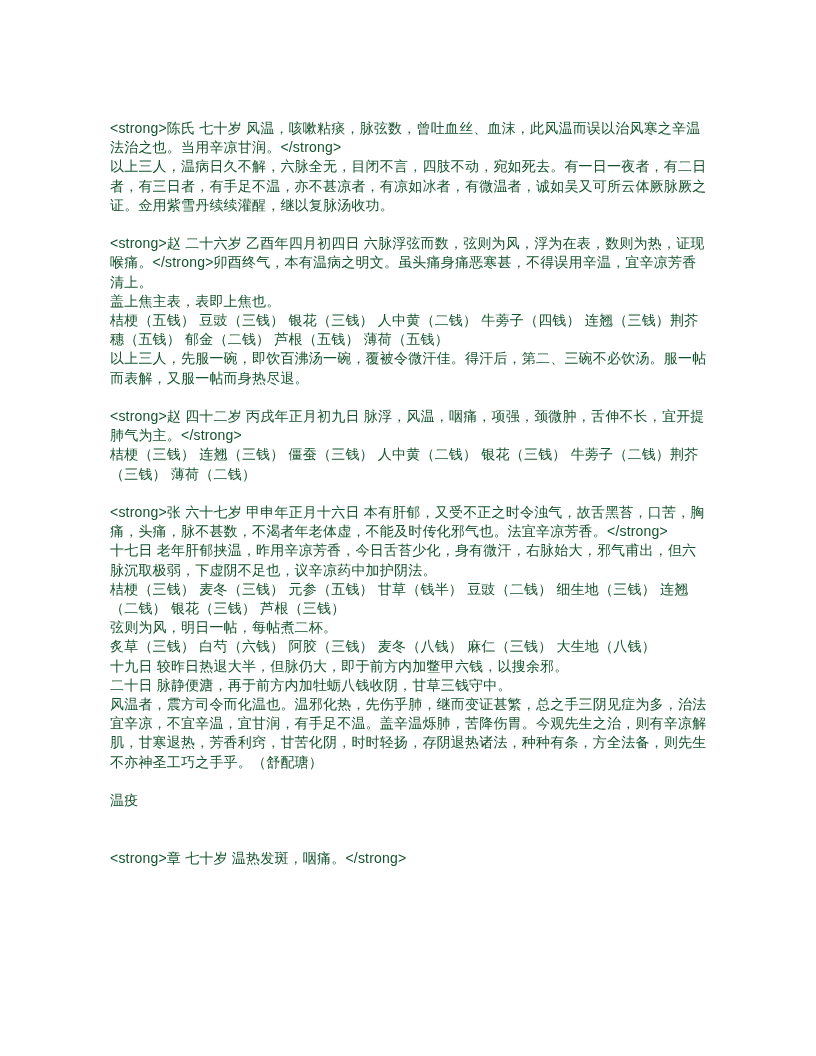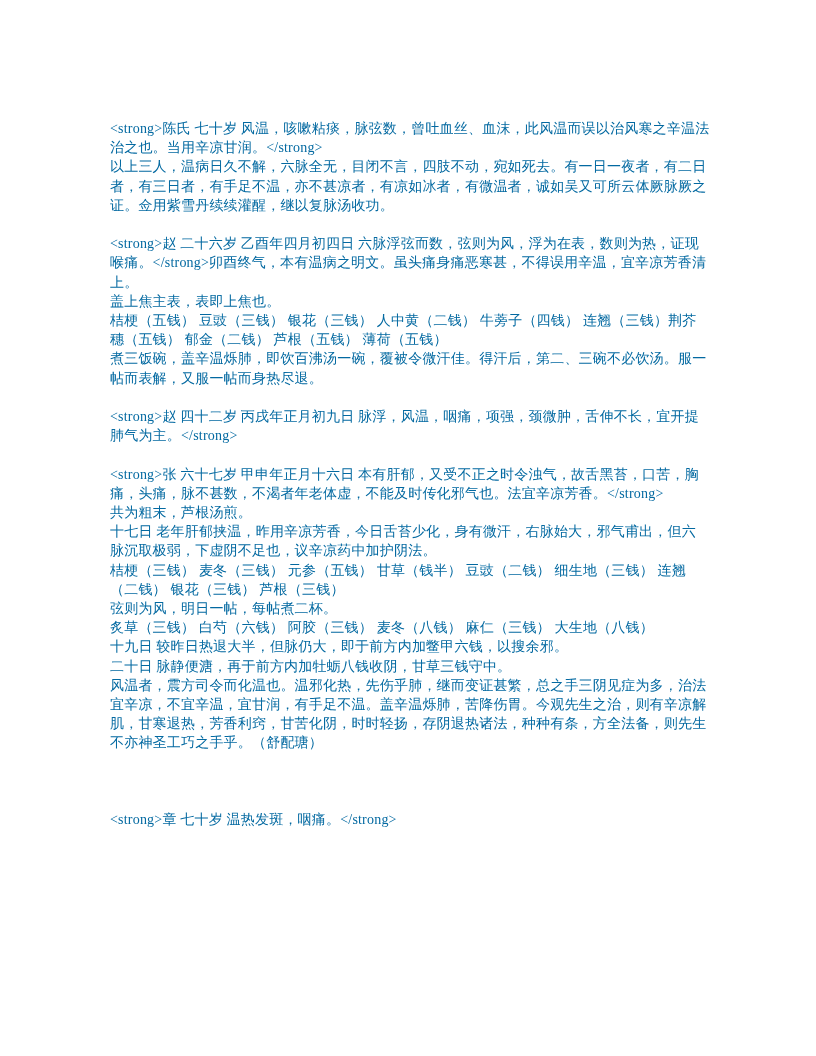--- a/index.html
+++ b/index.html
@@ -2,49 +2,50 @@
 <html><head>
 <meta charset="utf-8">
 <style>
   html, body { margin: 0; padding: 0; background: #ffffff; }
   body { width: 816px; height: 1056px; position: relative; overflow: hidden; }
   .page {
     position: absolute;
     left: 110px;
     top: 119px;
     width: 600px;
-    font-family: Liberation Serif, serif;
+    font-family: Liberation Sans, sans-serif;
     font-size: 14px;
     line-height: 19.2px;
-    color: #0369a1;
+    color: #14532d;
     letter-spacing: 0.2px;
   }
   .p { margin: 0; white-space: pre-wrap; word-break: break-all; }
   .gap { height: 19.2px; }
   .gap2 { height: 38.4px; }
 </style>
 </head>
 <body>
 
 <div class="page">
   <p class="p">&lt;strong&gt;陈氏 七十岁 风温，咳嗽粘痰，脉弦数，曾吐血丝、血沫，此风温而误以治风寒之辛温法治之也。当用辛凉甘润。&lt;/strong&gt;</p>
   <p class="p">以上三人，温病日久不解，六脉全无，目闭不言，四肢不动，宛如死去。有一日一夜者，有二日者，有三日者，有手足不温，亦不甚凉者，有凉如冰者，有微温者，诚如吴又可所云体厥脉厥之证。佥用紫雪丹续续灌醒，继以复脉汤收功。</p>
   <div class="gap"></div>
   <p class="p">&lt;strong&gt;赵 二十六岁 乙酉年四月初四日 六脉浮弦而数，弦则为风，浮为在表，数则为热，证现喉痛。&lt;/strong&gt;卯酉终气，本有温病之明文。虽头痛身痛恶寒甚，不得误用辛温，宜辛凉芳香清上。</p>
   <p class="p">盖上焦主表，表即上焦也。</p>
   <p class="p">桔梗（五钱） 豆豉（三钱） 银花（三钱） 人中黄（二钱） 牛蒡子（四钱） 连翘（三钱）荆芥穗（五钱） 郁金（二钱） 芦根（五钱） 薄荷（五钱）</p>
-  <p class="p">煮三饭碗，盖辛温烁肺，即饮百沸汤一碗，覆被令微汗佳。得汗后，第二、三碗不必饮汤。服一帖而表解，又服一帖而身热尽退。</p>
+  <p class="p">以上三人，先服一碗，即饮百沸汤一碗，覆被令微汗佳。得汗后，第二、三碗不必饮汤。服一帖而表解，又服一帖而身热尽退。</p>
   <div class="gap"></div>
   <p class="p">&lt;strong&gt;赵 四十二岁 丙戌年正月初九日 脉浮，风温，咽痛，项强，颈微肿，舌伸不长，宜开提肺气为主。&lt;/strong&gt;</p>
+  <p class="p">桔梗（三钱） 连翘（三钱） 僵蚕（三钱） 人中黄（二钱） 银花（三钱） 牛蒡子（二钱）荆芥（三钱） 薄荷（二钱）</p>
   <div class="gap"></div>
   <p class="p">&lt;strong&gt;张 六十七岁 甲申年正月十六日 本有肝郁，又受不正之时令浊气，故舌黑苔，口苦，胸痛，头痛，脉不甚数，不渴者年老体虚，不能及时传化邪气也。法宜辛凉芳香。&lt;/strong&gt;</p>
-  <p class="p">共为粗末，芦根汤煎。</p>
   <p class="p">十七日 老年肝郁挟温，昨用辛凉芳香，今日舌苔少化，身有微汗，右脉始大，邪气甫出，但六脉沉取极弱，下虚阴不足也，议辛凉药中加护阴法。</p>
   <p class="p">桔梗（三钱） 麦冬（三钱） 元参（五钱） 甘草（钱半） 豆豉（二钱） 细生地（三钱） 连翘（二钱） 银花（三钱） 芦根（三钱）</p>
   <p class="p">弦则为风，明日一帖，每帖煮二杯。</p>
   <p class="p">炙草（三钱） 白芍（六钱） 阿胶（三钱） 麦冬（八钱） 麻仁（三钱） 大生地（八钱）</p>
   <p class="p">十九日 较昨日热退大半，但脉仍大，即于前方内加鳖甲六钱，以搜余邪。</p>
   <p class="p">二十日 脉静便溏，再于前方内加牡蛎八钱收阴，甘草三钱守中。</p>
   <p class="p">风温者，震方司令而化温也。温邪化热，先伤乎肺，继而变证甚繁，总之手三阴见症为多，治法宜辛凉，不宜辛温，宜甘润，有手足不温。盖辛温烁肺，苦降伤胃。今观先生之治，则有辛凉解肌，甘寒退热，芳香利窍，甘苦化阴，时时轻扬，存阴退热诸法，种种有条，方全法备，则先生不亦神圣工巧之手乎。（舒配瑭）</p>
   <div class="gap"></div>
+  <p class="p">温疫</p>
   <div class="gap2"></div>
   <p class="p">&lt;strong&gt;章 七十岁 温热发斑，咽痛。&lt;/strong&gt;</p>
 </div>
 
 </body></html>

